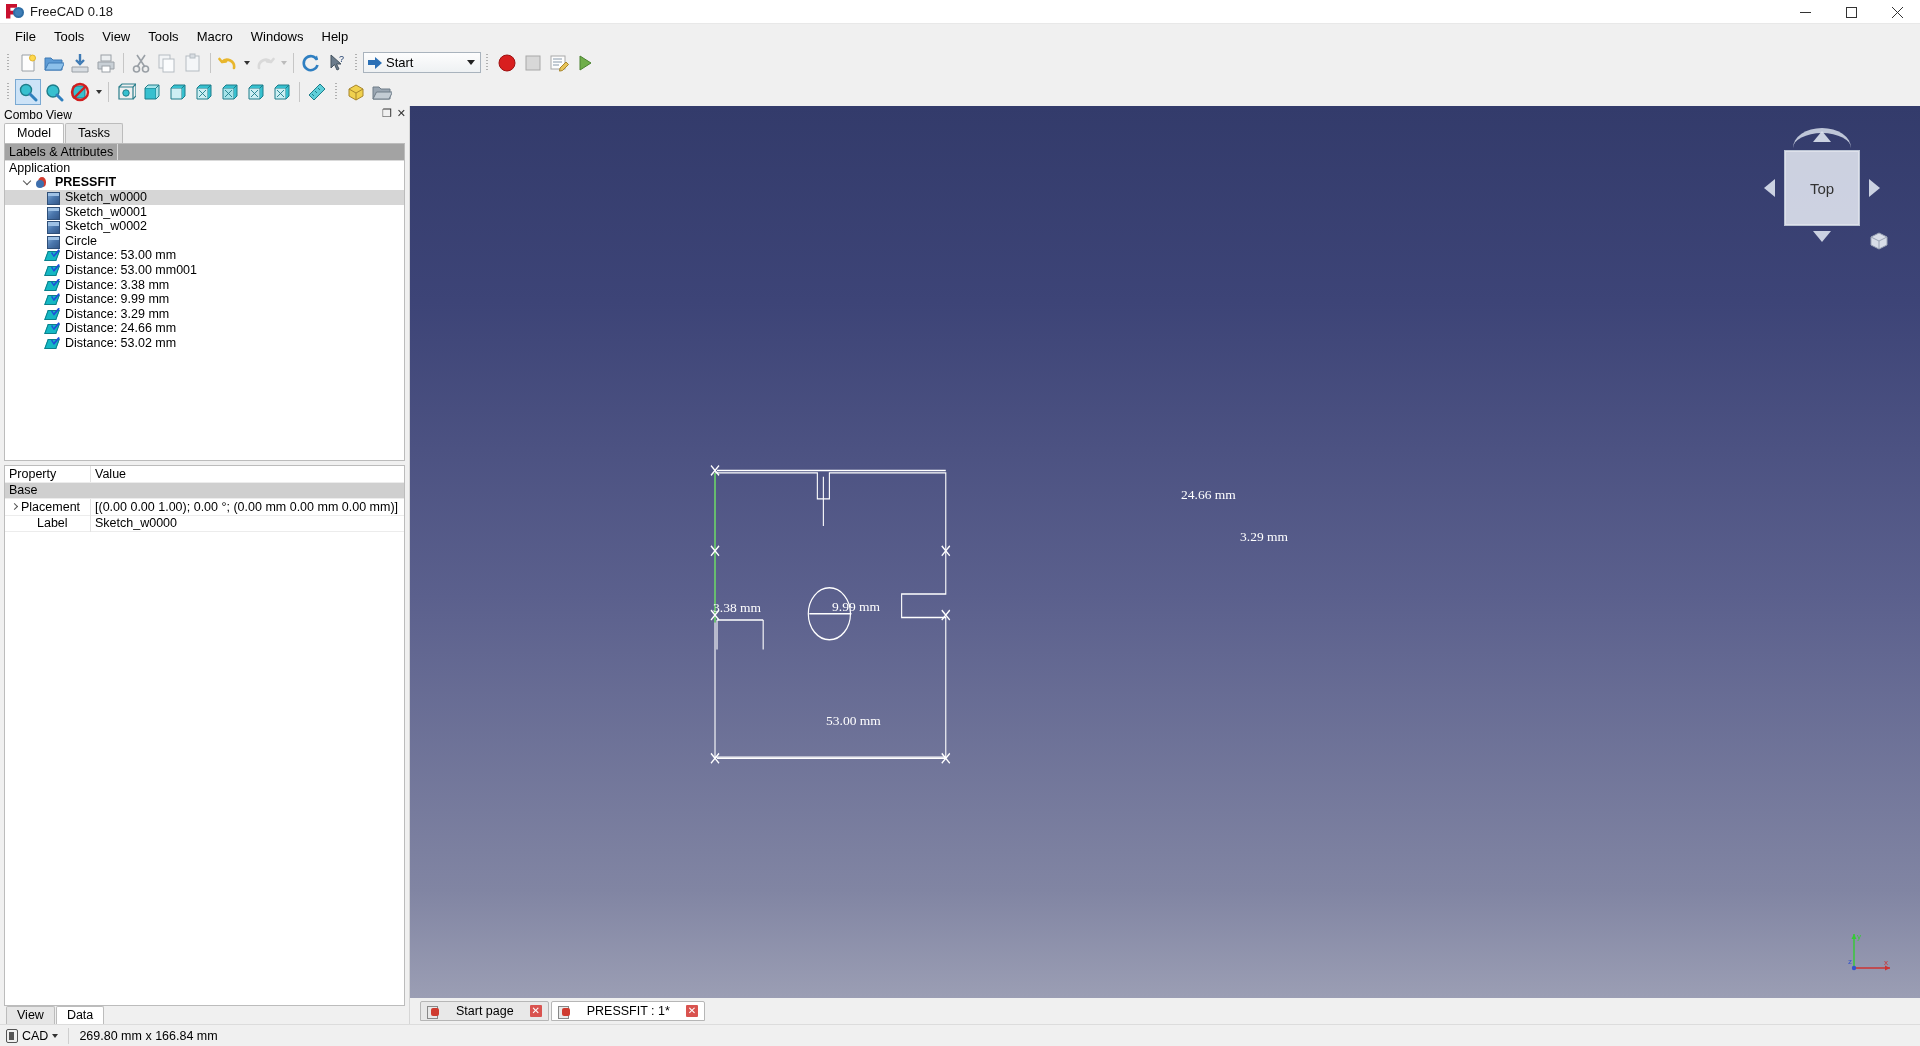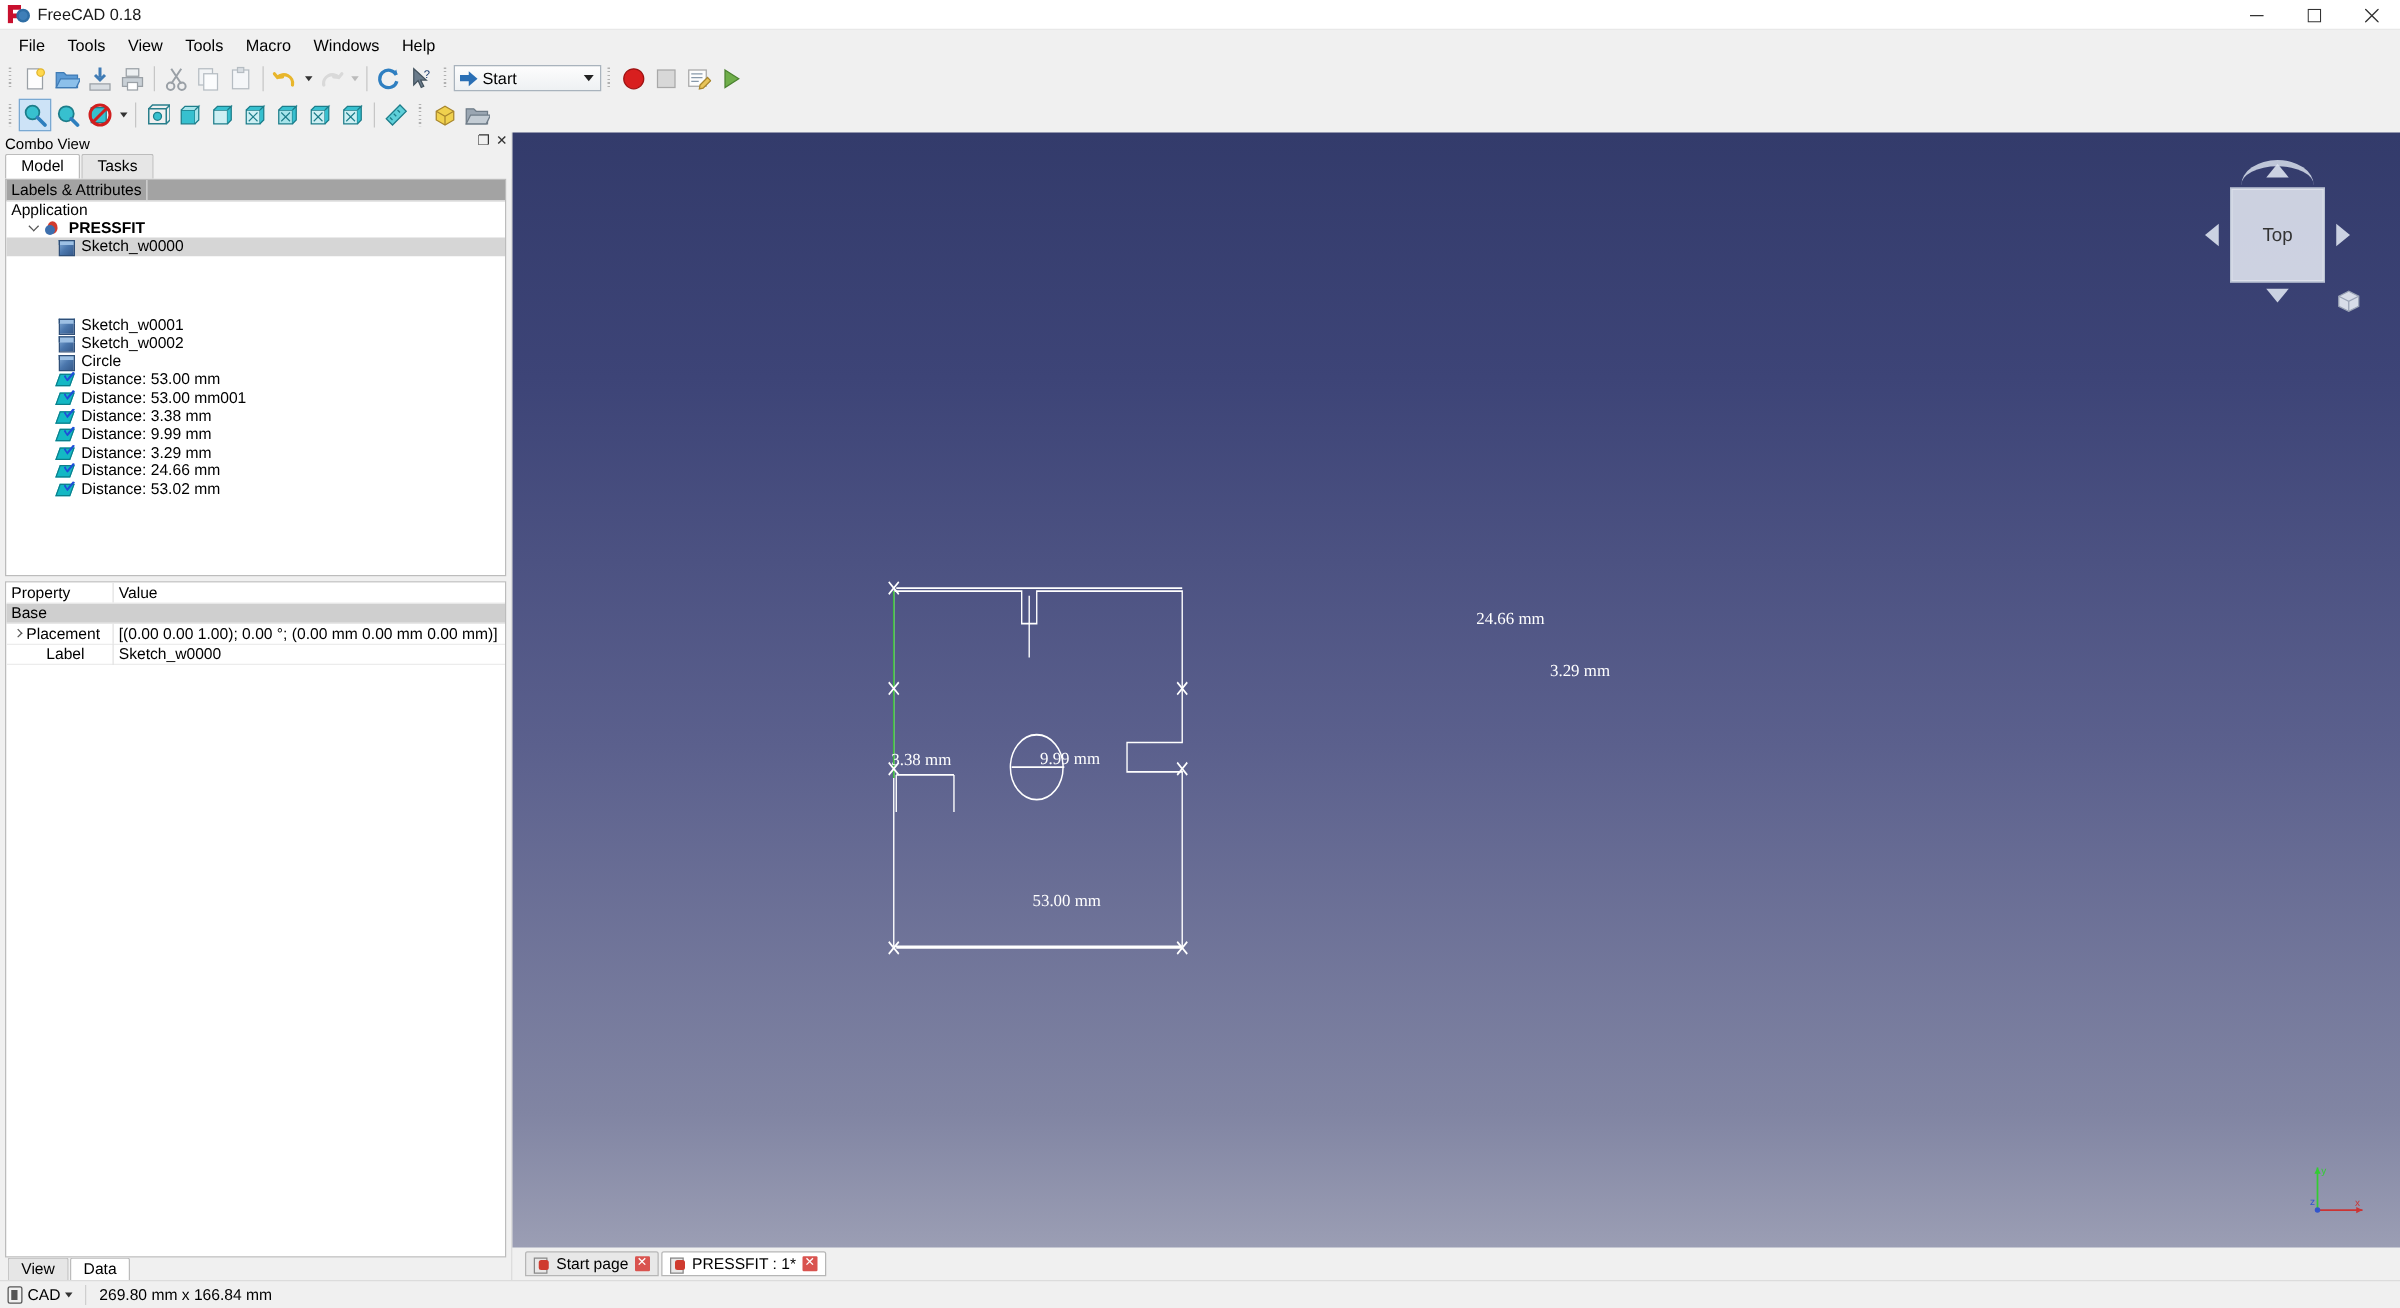--- a/index.html
+++ b/index.html
@@ -140,21 +140,21 @@
   .nc-tri-r { border-top:9px solid transparent;border-bottom:9px solid transparent;border-left:11px solid rgba(220,226,238,.9);}
   .nc-cubebtn { position:absolute; right:-8px; bottom:-4px; width:22px;height:22px;}
 
   .axiscross { position:absolute; right:26px; bottom:24px; width:46px; height:46px; }
 
   .dimlabel { position:absolute; color:#ffffff; font-size:13.5px; font-family:"Liberation Serif", serif; white-space:nowrap; }
 
   
   .viewtabs { height:26px; background:#f0f0f0; display:flex; align-items:center; padding-left:10px; gap:2px; flex:0 0 26px;}
   .vtb {
-    display:flex; align-items:center; gap:5px; height:20px; padding:0 6px 0 6px;
+    display:flex; align-items:center; gap:16px; height:20px; padding:0 6px 0 6px;
     border:1px solid #b6b6b6; background:#e8e8e8; font-size:12.5px; border-radius:2px 2px 0 0;
   }
   .vtb.active { background:#fff; }
   .vtb .closex {
     width:12px;height:12px; background:#d9534f; color:#fff; font-size:10px; line-height:12px;
     text-align:center; border-radius:1px;
   }
   .vtb .pgico { width:13px;height:13px; position:relative;}
   .vtb .pgico::before{content:"";position:absolute;left:0;top:1px;width:9px;height:11px;background:#e8e8e8;border:1px solid #888;}
   .vtb .pgico::after{content:"";position:absolute;left:4px;top:3px;width:8px;height:8px;background:#cf3b2f;border-radius:2px;}
@@ -447,21 +447,21 @@
                 <i></i>
               </span>
               <span class="ico ico-doc"></span>
               <span class="lbl">PRESSFIT</span>
             </div>
             <div class="tnode sel" style="padding-left: 24px;">
               <span class="chev"></span>
               <span class="ico ico-cube"></span>
               <span class="lbl">Sketch_w0000</span>
             </div>
-            <div class="tnode" style="padding-left: 24px; margin-top: 48px;">
+            <div class="tnode" style="padding-left: 24px;">
               <span class="chev"></span>
               <span class="ico ico-cube"></span>
               <span class="lbl">Sketch_w0001</span>
             </div>
             <div class="tnode" style="padding-left: 24px;">
               <span class="chev"></span>
               <span class="ico ico-cube"></span>
               <span class="lbl">Sketch_w0002</span>
             </div>
             <div class="tnode" style="padding-left: 24px;">

